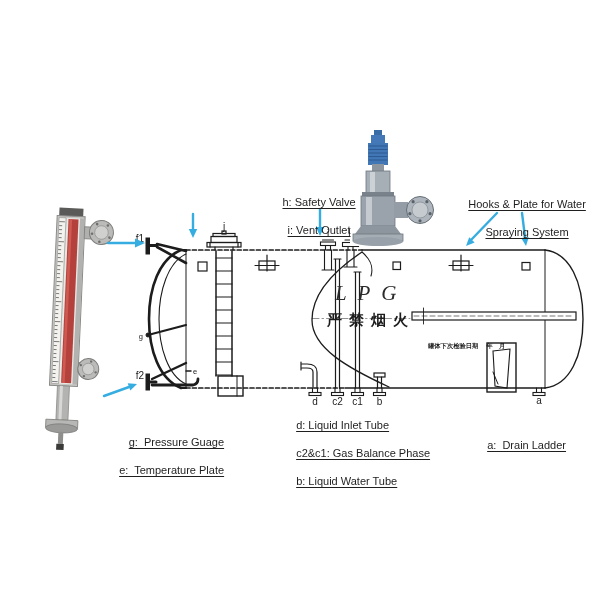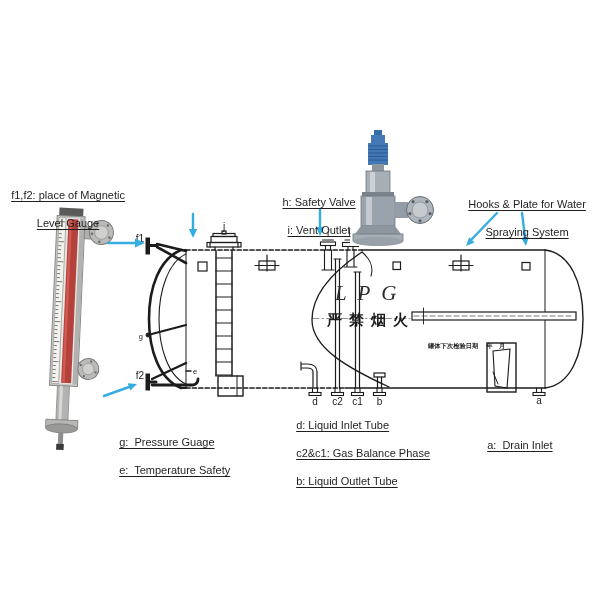--- a/index.html
+++ b/index.html
@@ -291,44 +291,40 @@
           <path d="M497,213 L471,240"></path>
           <polygon points="466,246 469.2,237.3 474.6,242.5" stroke="none"></polygon>
         </g>
     <g>
           <path d="M522,213 L525,237"></path>
           <polygon points="526,246 521.2,238 528.8,237.1" stroke="none"></polygon>
         </g>
   </g>
 </svg>
 
-<div class="lbl center" style="left:4px;top:174px;width:122px;">
-  <span class="u">f1,f2: place of Magnetic</span><br>
-  <span class="u">Level Gauge</span>
-</div>
 
 
 <div class="lbl center" style="left:460px;top:183px;width:128px;">
   <span class="u">Hooks &amp; Plate for Water</span><br>
   <span class="u">Spraying System</span>
 </div>
 
 <div class="lbl center" style="left:264px;top:181px;width:104px;">
   <span class="u">h: Safety Valve</span><br>
   <span class="u">i: Vent Outlet</span>
 </div>
 
-<div class="lbl" style="left:113px;top:421px;">
+<div class="lbl" style="left:113px;top:421px;text-align:right;">
   <span class="u">g:  Pressure Guage</span><br>
-  <span class="u">e:  Temperature Safety</span>
+  <span class="u">e:  Temperature Plate</span>
 </div>
 
 <div class="lbl" style="left:290px;top:404px;">
   <span class="u">d: Liquid Inlet Tube</span><br>
   <span class="u">c2&amp;c1: Gas Balance Phase</span><br>
-  <span class="u">b: Liquid Outlet Tube</span>
+  <span class="u">b: Liquid Water Tube</span>
 </div>
 
 <div class="lbl" style="left:481px;top:424px;">
-  <span class="u">a:  Drain Inlet</span>
+  <span class="u">a:  Drain Ladder</span>
 </div>
 
 </div>
 
 </body></html>

